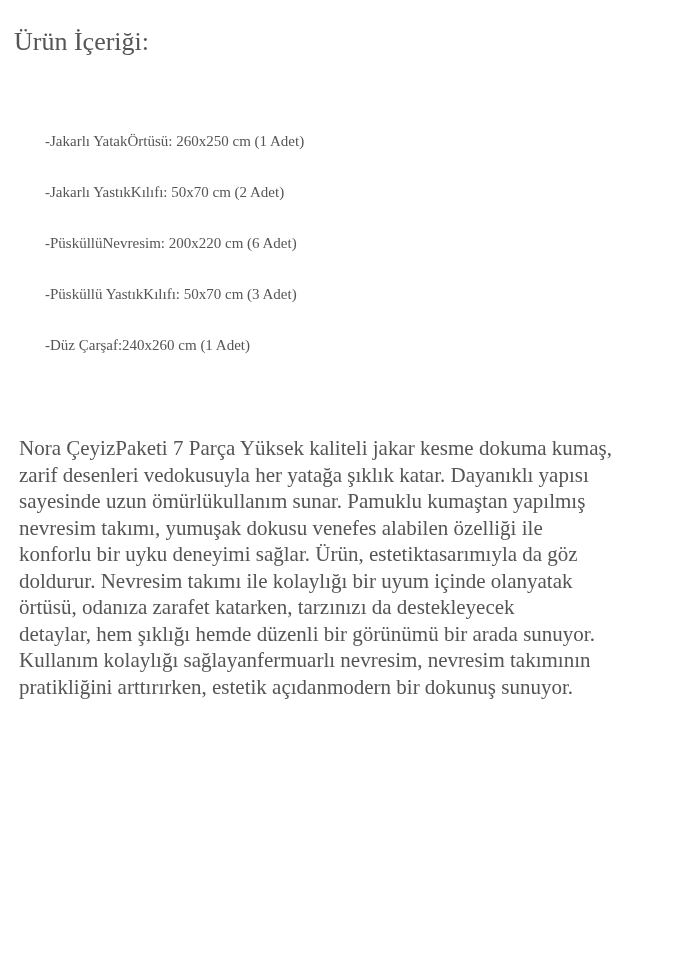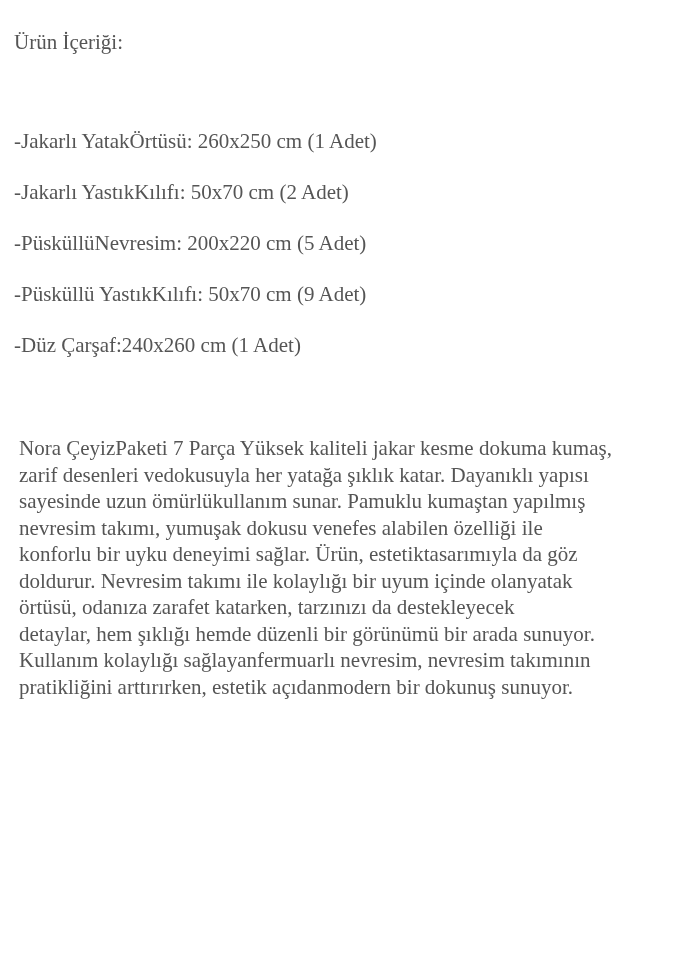--- a/index.html
+++ b/index.html
@@ -18,37 +18,38 @@
     .doc {
       position: absolute;
       left: 14px;
       top: 0;
       width: 680px;
     }
     .heading {
       position: absolute;
       top: 29px;
       left: 0;
-      font-size: 21px;
+      font-size: 26px;
       line-height: 26px;
       white-space: nowrap;
     }
     .items {
       position: absolute;
       top: 128px;
       left: 0;
       margin: 0;
       padding: 0;
       list-style: none;
     }
     .items li {
-      font-size: 21px;
+      font-size: 15px;
       line-height: 26px;
       height: 51px;
       white-space: nowrap;
+      margin-left: 31px;
     }
     .para {
       position: absolute;
       top: 430px;
       left: 0;
       width: 684px;
       font-size: 21px;
       line-height: 26.5px;
       margin: 5px;
     }
@@ -59,22 +60,22 @@
   </style>
 </head>
 <body>
 
 <div class="doc">
   <div class="heading">Ürün İçeriği:</div>
 
   <ul class="items">
     <li>-Jakarlı YatakÖrtüsü: 260x250 cm (1 Adet)</li>
     <li>-Jakarlı YastıkKılıfı: 50x70 cm (2 Adet)</li>
-    <li>-PüsküllüNevresim: 200x220 cm (5 Adet)</li>
-    <li>-Püsküllü YastıkKılıfı: 50x70 cm (9 Adet)</li>
+    <li>-PüsküllüNevresim: 200x220 cm (6 Adet)</li>
+    <li>-Püsküllü YastıkKılıfı: 50x70 cm (3 Adet)</li>
     <li>-Düz Çarşaf:240x260 cm (1 Adet)</li>
   </ul>
 
   <p class="para">
     <span>Nora ÇeyizPaketi 7 Parça Yüksek kaliteli jakar kesme dokuma kumaş,</span>
     <span>zarif desenleri vedokusuyla her yatağa şıklık katar. Dayanıklı yapısı</span>
     <span>sayesinde uzun ömürlükullanım sunar. Pamuklu kumaştan yapılmış</span>
     <span>nevresim takımı, yumuşak dokusu venefes alabilen özelliği ile</span>
     <span>konforlu bir uyku deneyimi sağlar. Ürün, estetiktasarımıyla da göz</span>
     <span>doldurur. Nevresim takımı ile kolaylığı bir uyum içinde olanyatak</span>

